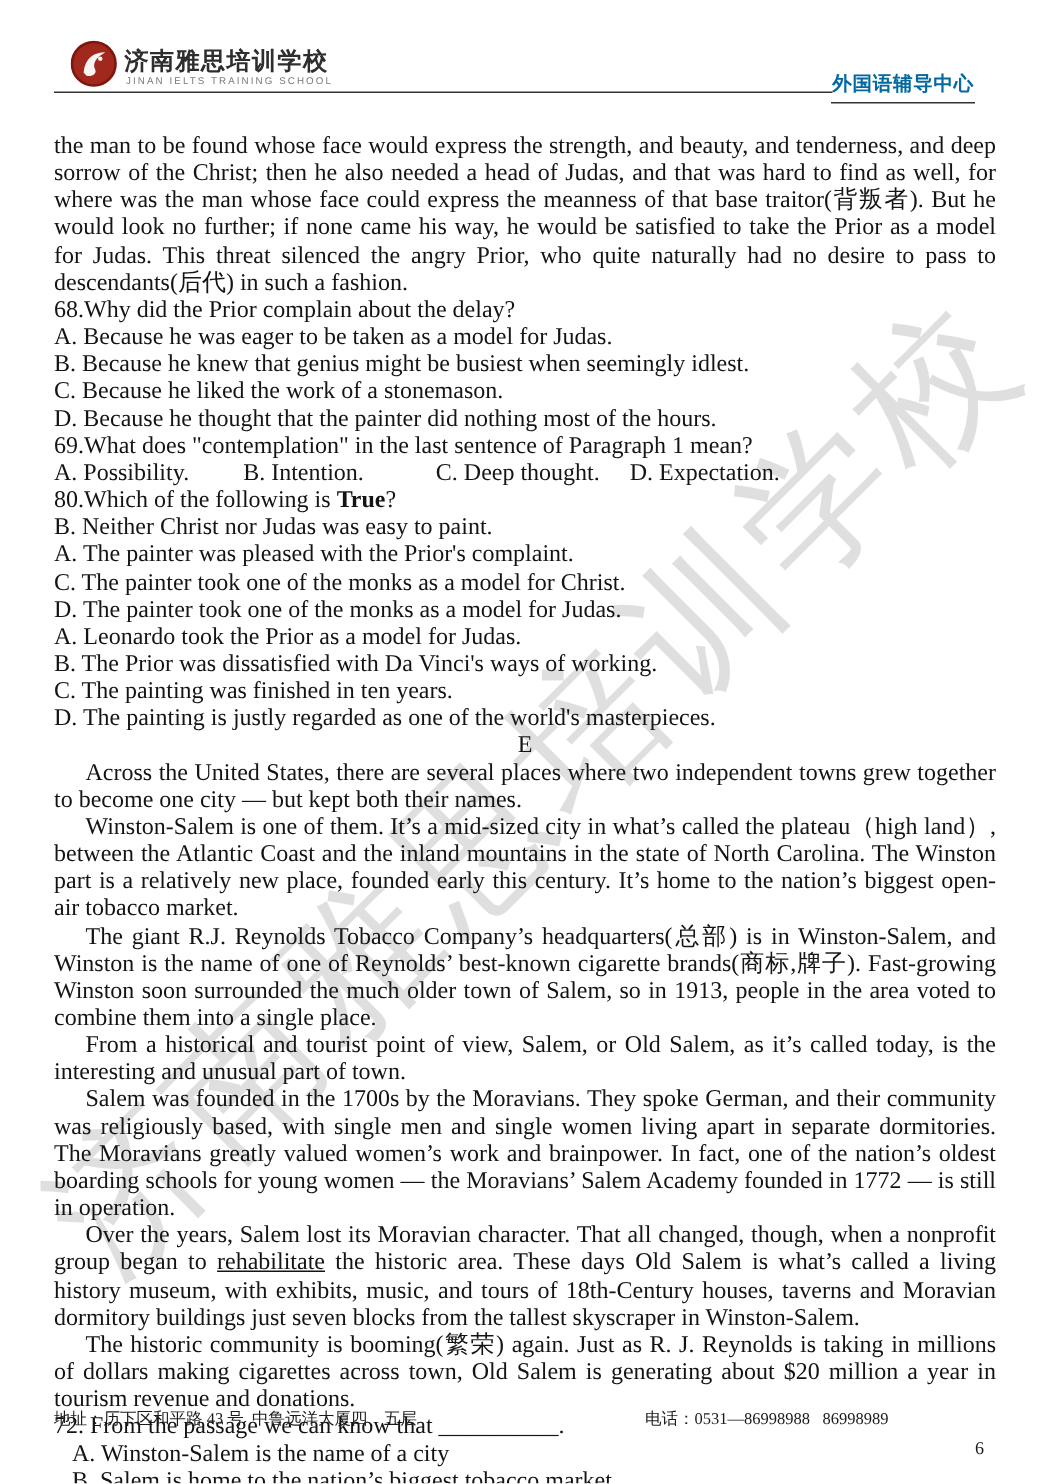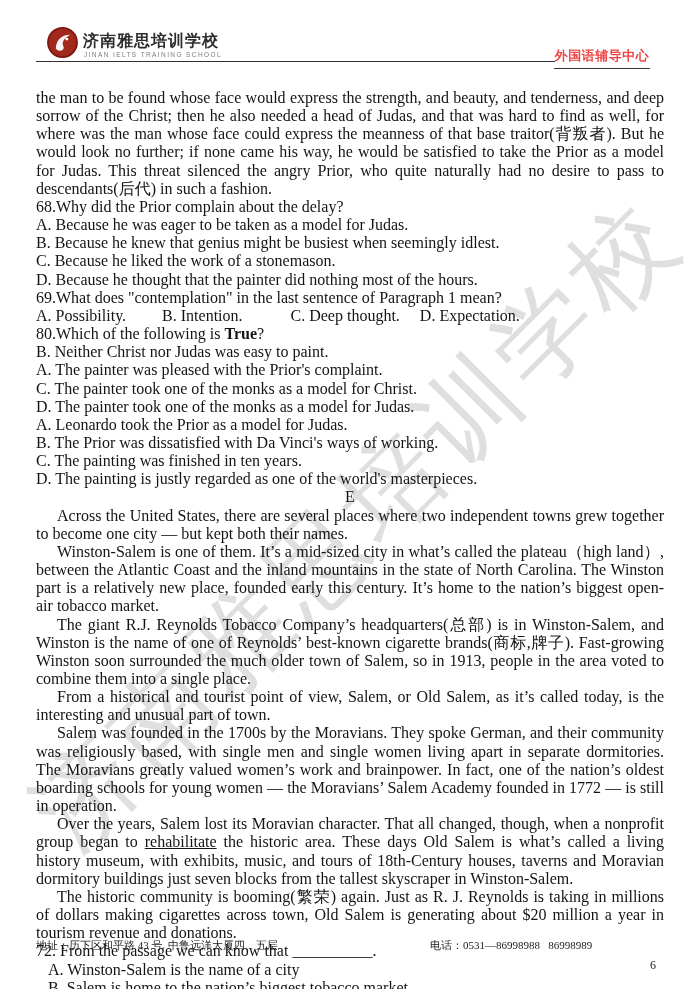--- a/index.html
+++ b/index.html
@@ -26,21 +26,21 @@
   }
   .logo-en {
     position:absolute; left:84px; top:51px;
     font-family:"Liberation Sans","DejaVu Sans",sans-serif;
     font-size:6.5px; letter-spacing:1.4px; color:#7a7a7a;
   }
   .header-rule { position:absolute; left:36px; top:61px; width:519px; height:0; border-top:1.8px solid #333; }
   .header-right {
     position:absolute; left:554px; top:47px; width:96px; text-align:center;
     font-family:"Liberation Sans","DejaVu Sans",sans-serif; font-weight:bold;
-    font-size:13px; letter-spacing:0.5px; color:#ef4444;
+    font-size:13px; letter-spacing:0.5px; color:#0369a1;
     border-bottom:1.8px solid #333; padding-bottom:3px;
   }
   
   .main {
     position:absolute; left:36px; top:89px; width:628px; z-index:1;
     font-size:16px; line-height:18.15px;
   }
   .main p { margin:0; }
   .just { text-align:justify; }
   .ind  { text-indent:21px; }

